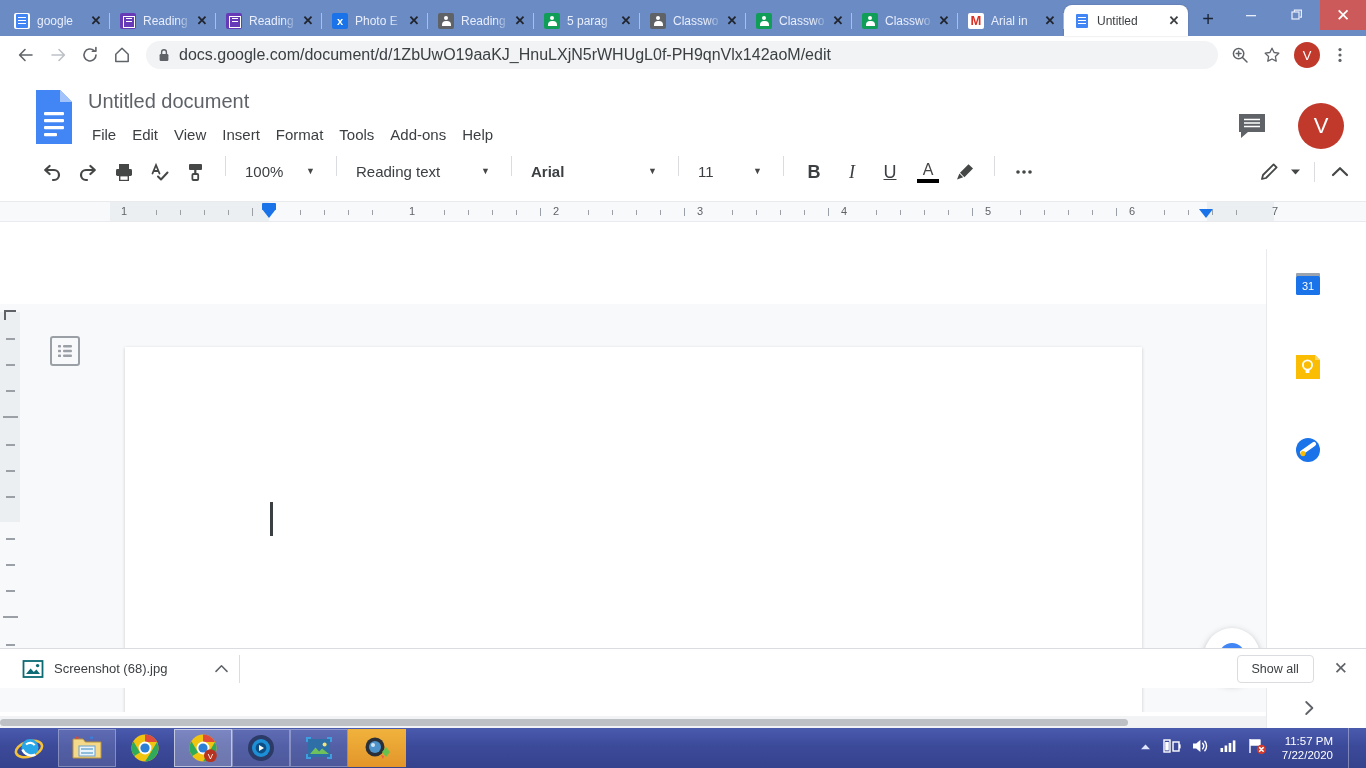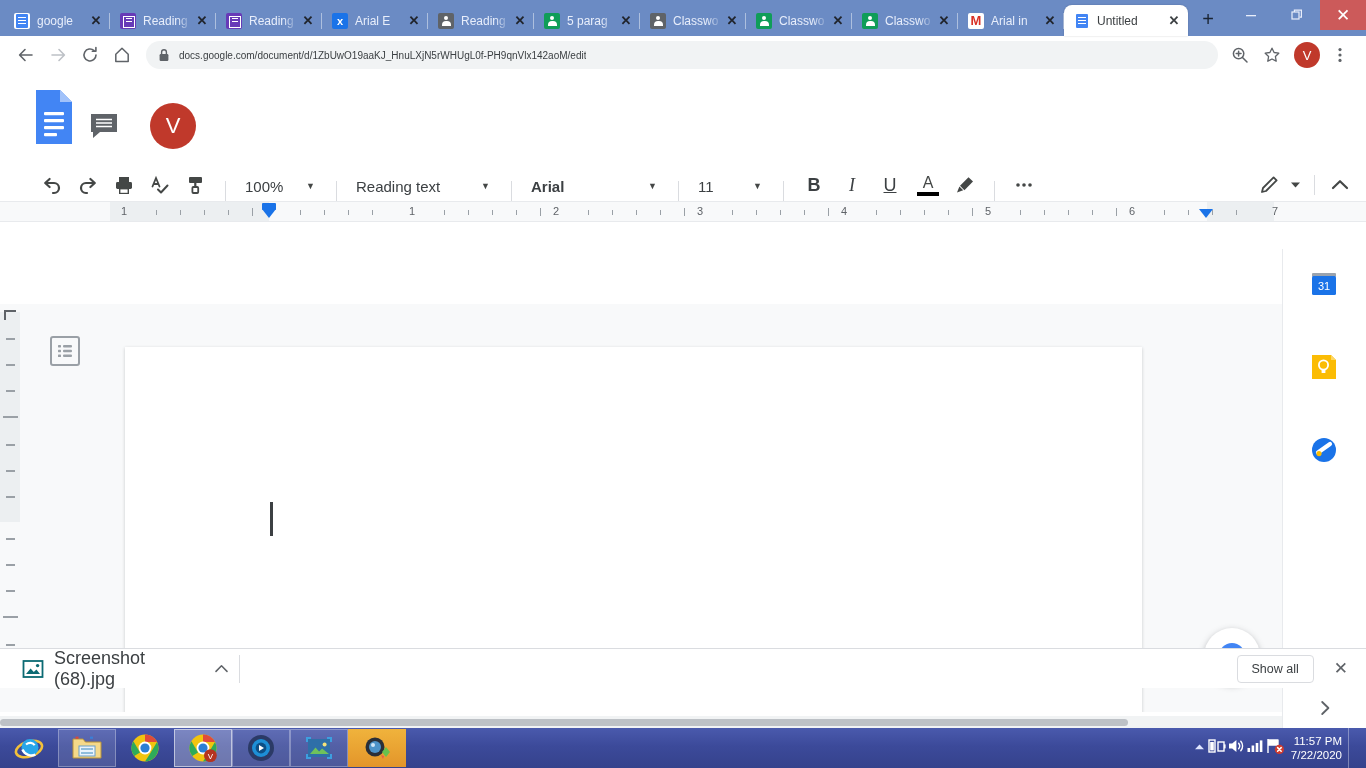--- a/index.html
+++ b/index.html
@@ -112,21 +112,21 @@
     padding: 0 10px; gap: 0;
   }
   .navbtn {
     width: 32px; height: 32px; display: flex; align-items: center; justify-content: center;
     color: #5f6368; flex: none;
   }
   .navbtn.disabled { color: #bdc1c6; }
   .omnibox {
     flex: 1 1 auto; height: 28px; background: #f1f3f4; border-radius: 14px;
     display: flex; align-items: center; padding: 0 12px; margin: 0 6px 0 8px;
-    font-size: 10px; color: #3c4043;
+    font-size: 16px; color: #3c4043;
   }
   .omnibox .lock { margin-right: 9px; color: #5f6368; display: flex; }
   .omnibox .urltext { white-space: nowrap; overflow: hidden; }
   .omni-right { display: flex; align-items: center; flex: none; }
   .avatar-chip {
     width: 26px; height: 26px; border-radius: 50%; background: #c0392b; color: #fff;
     font-size: 13px; display: flex; align-items: center; justify-content: center;
     margin: 0 4px 0 6px; font-weight: 500;
   }
 
@@ -159,21 +159,21 @@
     font-weight: bold; gap: 12px;
   }
   .acct-avatar {
     width: 46px; height: 46px; border-radius: 50%; background: #c0392b; color: #fff;
     display: flex; align-items: center; justify-content: center;
     font-size: 22px; margin-left: 18px;
   }
 
   
   .toolbar {
-    height: 46px; display: flex; align-items: flex-end;
+    height: 46px; display: flex; align-items: flex-start;
     padding-left: 36px; padding-right: 10px; gap: 4px;
     border-bottom: 1px solid #e8eaed; background: #fff;
   }
   .tb-btn {
     width: 32px; height: 32px; display: flex; align-items: center; justify-content: center;
     color: #444746; flex: none;
   }
   .tb-sep { width: 1px; height: 20px; background: #dadce0; margin: 0 9px; flex: none; }
   .tb-select {
     height: 30px; display: flex; align-items: center; color: #3c4043;
@@ -250,21 +250,21 @@
     position: absolute; right: 0; top: 26px; width: 11px; height: 380px;
   }
   .scroll-v .thumb { width: 7px; margin: 0 auto; height: 72px; background: #bdc1c6; border-radius: 4px; }
   .scroll-h-track {
     position: absolute; left: 0; right: 84px; bottom: 0; height: 12px; background: #f1f3f4;
   }
   .scroll-h-track .thumb { height: 7px; width: 1128px; margin-top: 3px; background: #bdc1c6; border-radius: 4px; }
 
   
   .sidepanel {
-    position: absolute; right: 0; top: 175px; width: 84px; bottom: 0;
+    position: absolute; right: 0; top: 175px; width: 100px; bottom: 0;
     background: #fff; border-left: 1px solid #e8eaed;
   }
   .sp-icon {
     position: absolute; left: 26px; width: 30px; height: 30px;
   }
   .sp-expand {
     position: absolute; left: 30px; top: 447px; width: 24px; height: 24px;
     color: #5f6368; display: flex; align-items: center; justify-content: center;
   }
   .explore-fab {
@@ -280,21 +280,21 @@
     display: flex; align-items: center; padding: 0 12px;
   }
   .dl-item {
     display: flex; align-items: center; height: 28px; padding: 0 4px;
     position: relative; width: 220px;
   }
   .dl-item::after {
     content: ""; position: absolute; right: -8px; top: 0; bottom: 0; width: 1px; background: #dadce0;
   }
   .dl-icon { width: 22px; height: 22px; margin: 0 10px 0 6px; flex: none; }
-  .dl-name { font-size: 18px; color: #3c4043; flex: 1 1 auto; }
+  .dl-name { font-size: 13px; color: #3c4043; flex: 1 1 auto; }
   .dl-caret { color: #5f6368; font-size: 11px; margin-left: 6px; }
   .dl-right { margin-left: auto; display: flex; align-items: center; gap: 14px; }
   .showall-btn {
     border: 1px solid #dadce0; border-radius: 4px; padding: 6px 14px;
     font-size: 12.5px; color: #3c4043;
   }
   .dl-close { color: #5f6368; font-size: 17px; padding: 0 6px; }
 
   
   .taskbar {
@@ -303,21 +303,21 @@
     display: flex; align-items: center;
   }
   .tb-item {
     width: 58px; height: 38px; display: flex; align-items: center; justify-content: center;
     position: relative; flex: none;
   }
   .tb-item.framed { border: 1px solid rgba(255,255,255,.30); background: rgba(255,255,255,.12); }
   .tb-item.active-app { border: 1px solid rgba(255,255,255,.55); background: rgba(255,255,255,.28); }
   .tray {
     margin-left: auto; display: flex; align-items: center; height: 40px;
-    padding-right: 8px; color: #fff;
+    padding-right: 8px; gap: 9px; color: #fff;
   }
   .tray-arrow { color: #dfe5ff; font-size: 9px; padding: 0 2px; }
   .clock {
     color: #fff; font-size: 11.5px; line-height: 14px; text-align: right;
     padding-left: 6px; padding-right: 6px;
   }
   .showdesk { width: 10px; height: 40px; border-left: 1px solid rgba(255,255,255,.35); }
 </style>
 </head>
 <body>
@@ -335,21 +335,21 @@
       <span class="tabtitle">Reading</span>
       <span class="tabclose">✕</span>
     </div>
     <div class="tab inactive">
       <span class="favicon fi-classroomwork"></span>
       <span class="tabtitle">Reading</span>
       <span class="tabclose">✕</span>
     </div>
     <div class="tab inactive">
       <span class="favicon fi-photo"></span>
-      <span class="tabtitle">Arial E</span>
+      <span class="tabtitle">Photo E</span>
       <span class="tabclose">✕</span>
     </div>
     <div class="tab inactive">
       <span class="favicon fi-classroom-grey"></span>
       <span class="tabtitle">Reading</span>
       <span class="tabclose">✕</span>
     </div>
     <div class="tab inactive">
       <span class="favicon fi-classroom-green"></span>
       <span class="tabtitle">5 parag</span>
@@ -465,20 +465,33 @@
           <path d="M28 2l12 12H28z" fill="#a1c2fa"></path>
           <g fill="#fff">
             <rect x="12" y="24" width="20" height="3.2" rx="1"></rect>
             <rect x="12" y="31" width="20" height="3.2" rx="1"></rect>
             <rect x="12" y="38" width="20" height="3.2" rx="1"></rect>
             <rect x="12" y="45" width="13" height="3.2" rx="1"></rect>
           </g>
         </svg>
       </div>
 
+      <div class="docs-titleblock">
+        <div class="doc-title">Untitled document</div>
+        <div class="menubar">
+          <div class="menuitem">File</div>
+          <div class="menuitem">Edit</div>
+          <div class="menuitem">View</div>
+          <div class="menuitem">Insert</div>
+          <div class="menuitem">Format</div>
+          <div class="menuitem">Tools</div>
+          <div class="menuitem">Add-ons</div>
+          <div class="menuitem">Help</div>
+        </div>
+      </div>
 
       <div class="docs-headright">
         <div class="comment-btn">
           <svg width="30" height="28" viewBox="0 0 30 28">
             <path d="M2 2h26v18H11l-7 6v-6H2z" fill="#5f6368"></path>
             <g stroke="#fff" stroke-width="1.7">
               <path d="M7 7.5h16M7 11h16M7 14.5h16"></path>
             </g>
           </svg>
         </div>

